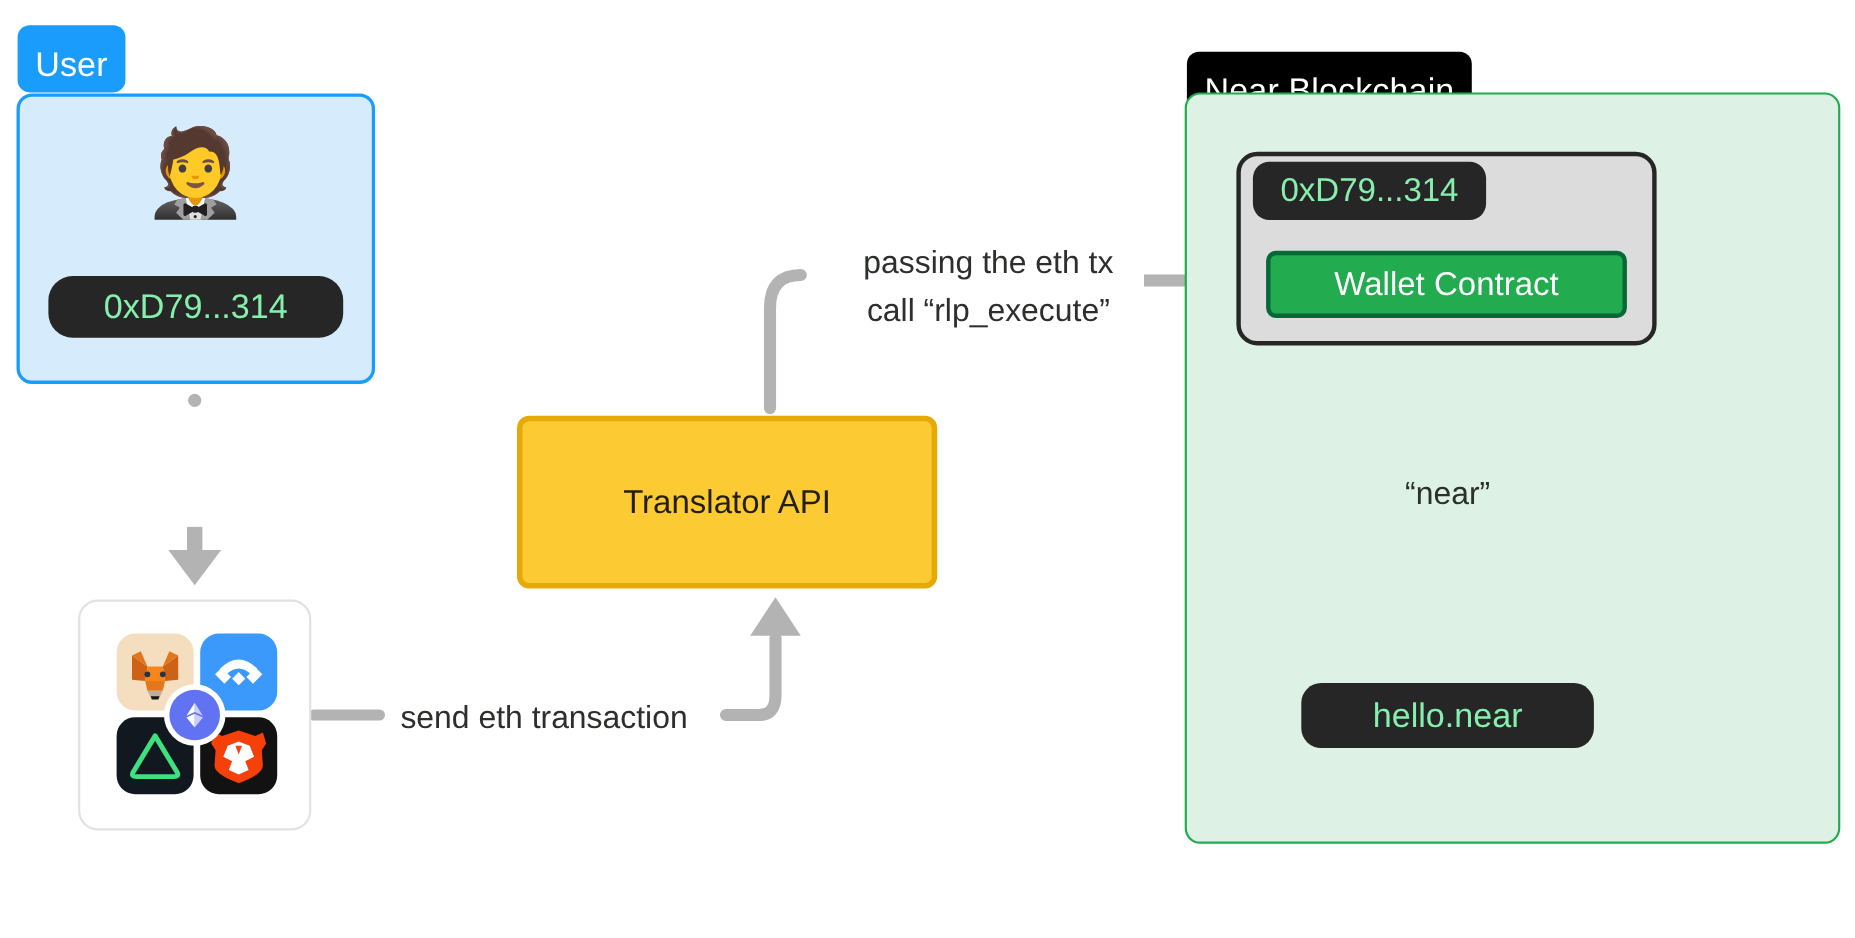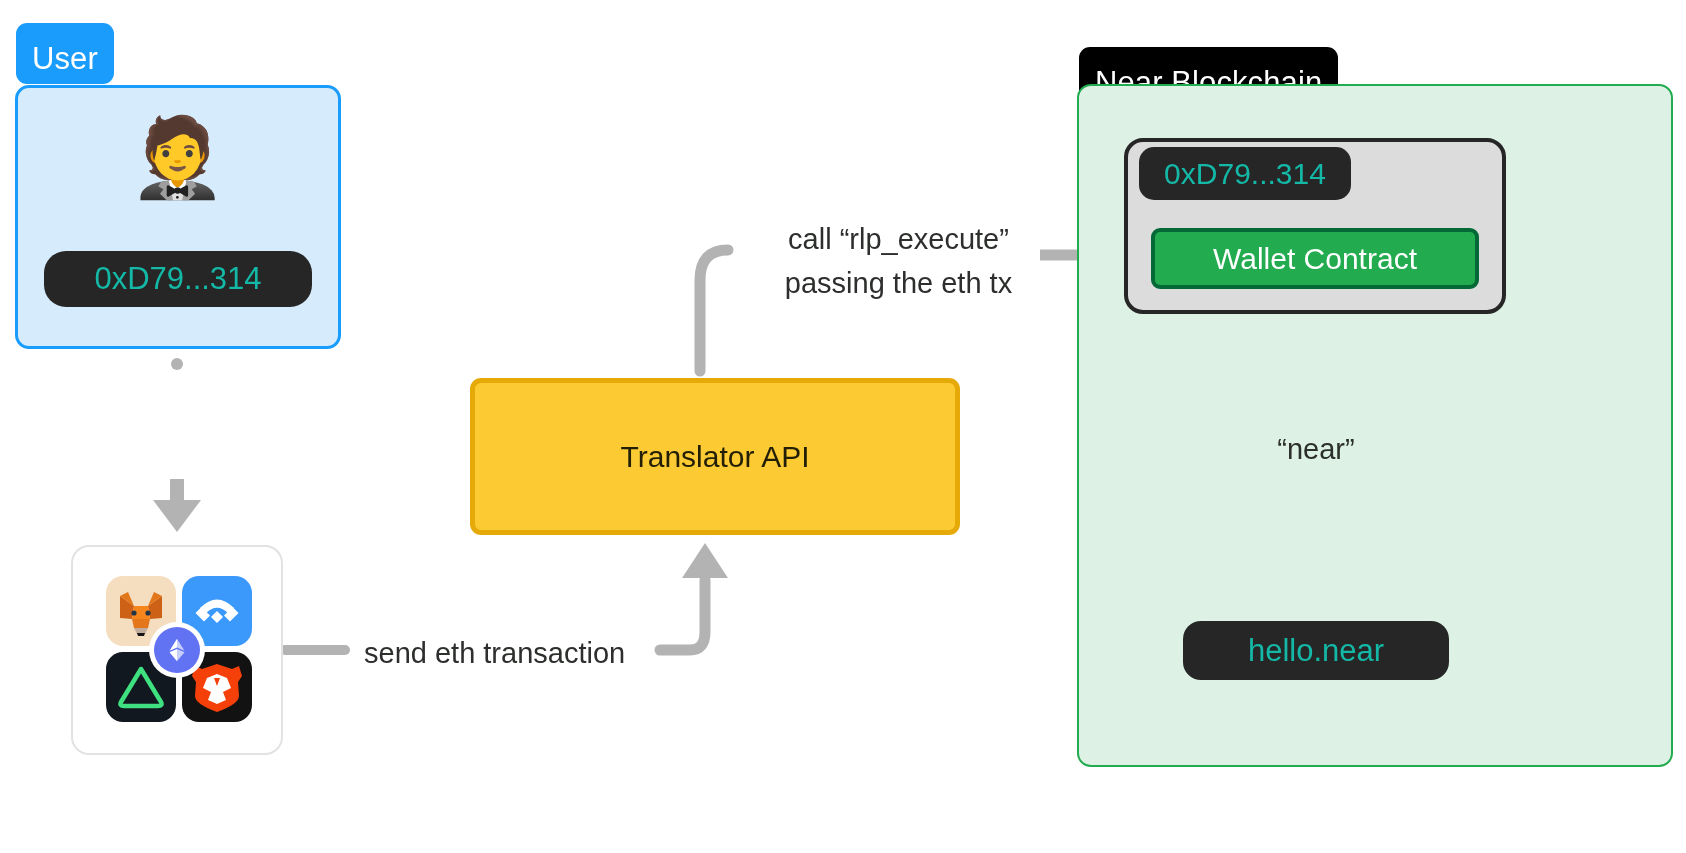--- a/index.html
+++ b/index.html
@@ -56,21 +56,21 @@
     user-select: none;
   }
 
   
   .pill {
     position: absolute;
     display: flex;
     align-items: center;
     justify-content: center;
     background: #262626;
-    color: #14b8a6;
+    color: #86efac;
     border-radius: 16px;
     font-size: 31px;
     white-space: nowrap;
     box-sizing: border-box;
     text-align: center;
   }
   .pill-user-addr { left: 44px; top: 251px; width: 268px; height: 56px; border-radius: 22px; }
   .pill-wallet-addr { left: 1139px; top: 147px; width: 212px; height: 53px; border-radius: 15px; font-size: 30px; }
   .pill-hello-near { left: 1183px; top: 621px; width: 266px; height: 59px; border-radius: 18px; }
 
@@ -105,21 +105,21 @@
     display: flex;
     align-items: center;
     justify-content: center;
     box-sizing: border-box;
     white-space: nowrap;
   }
 
   
   .translator {
     left: 470px; top: 378px;
-    width: 490px; height: 157px;
+    width: 382px; height: 157px;
     background: #fccb33;
     border: 5px solid #e5aa08;
     border-radius: 11px;
     box-sizing: border-box;
     display: flex;
     align-items: center;
     justify-content: center;
     font-size: 30px;
     color: #231f06;
   }
@@ -273,22 +273,22 @@
         </svg>
       </div>
     </div>
   </div>
 
   <div class="flow-label lbl-send-eth">send eth transaction</div>
 
   <div class="abs translator">Translator API</div>
 
   <div class="flow-label lbl-rlp">
+    <div>passing the eth tx</div>
     <div>call “rlp_execute”</div>
-    <div>passing the eth tx</div>
   </div>
 
   <div class="group-chip chip-near">Near Blockchain</div>
 
   <div class="abs near-box"></div>
 
   <div class="abs account-card"></div>
   <div class="pill pill-wallet-addr">0xD79...314</div>
   <div class="wallet-contract">Wallet Contract</div>
 

